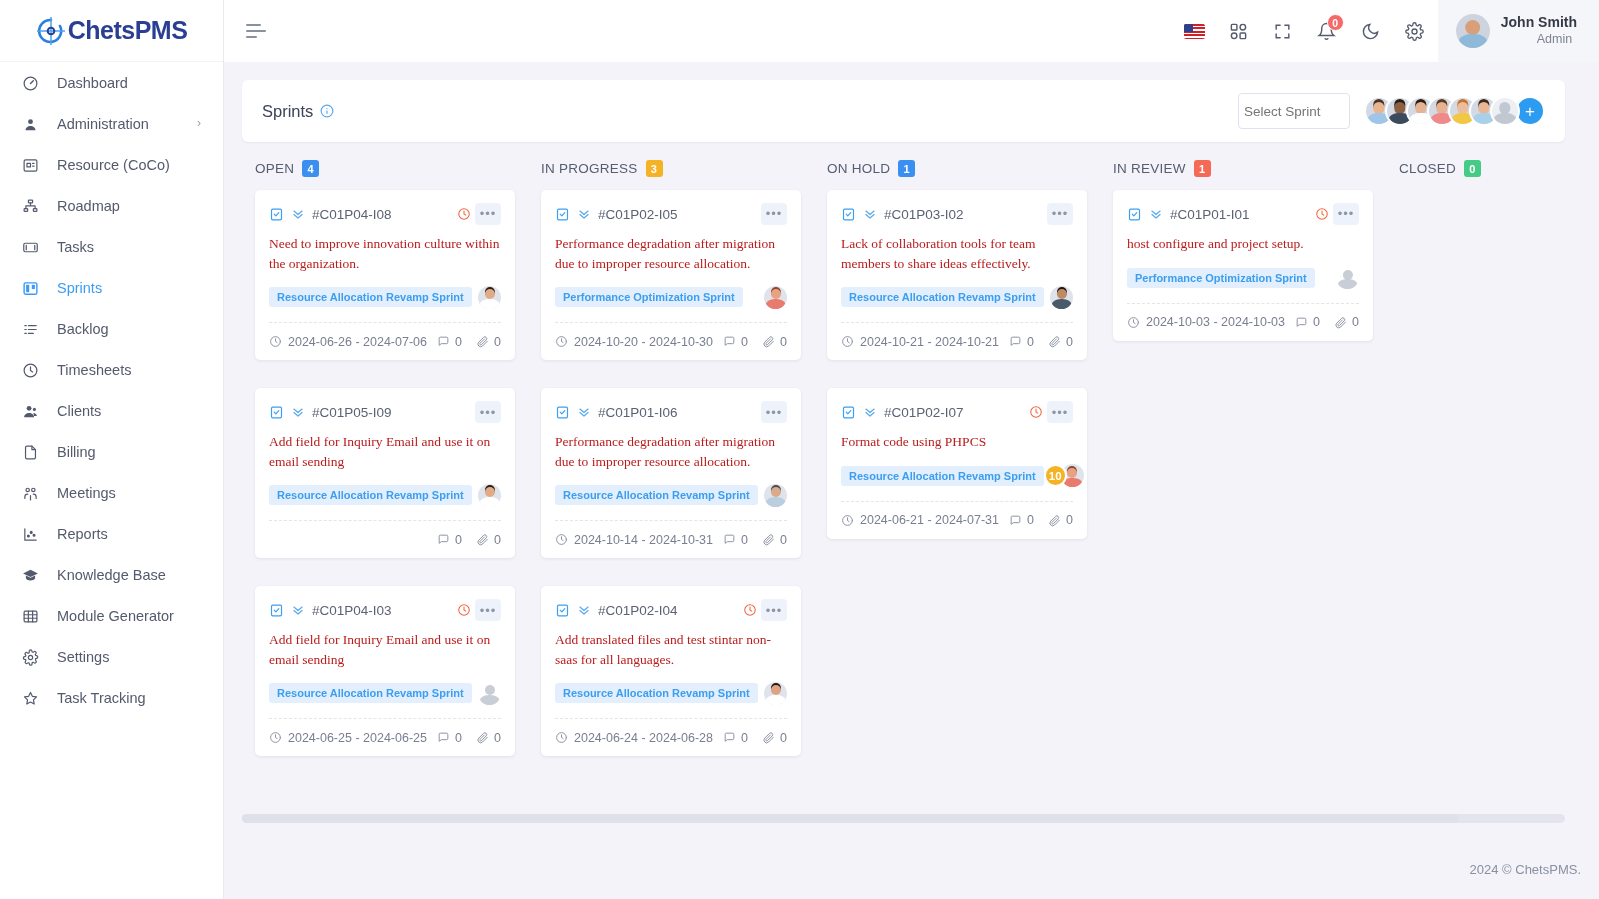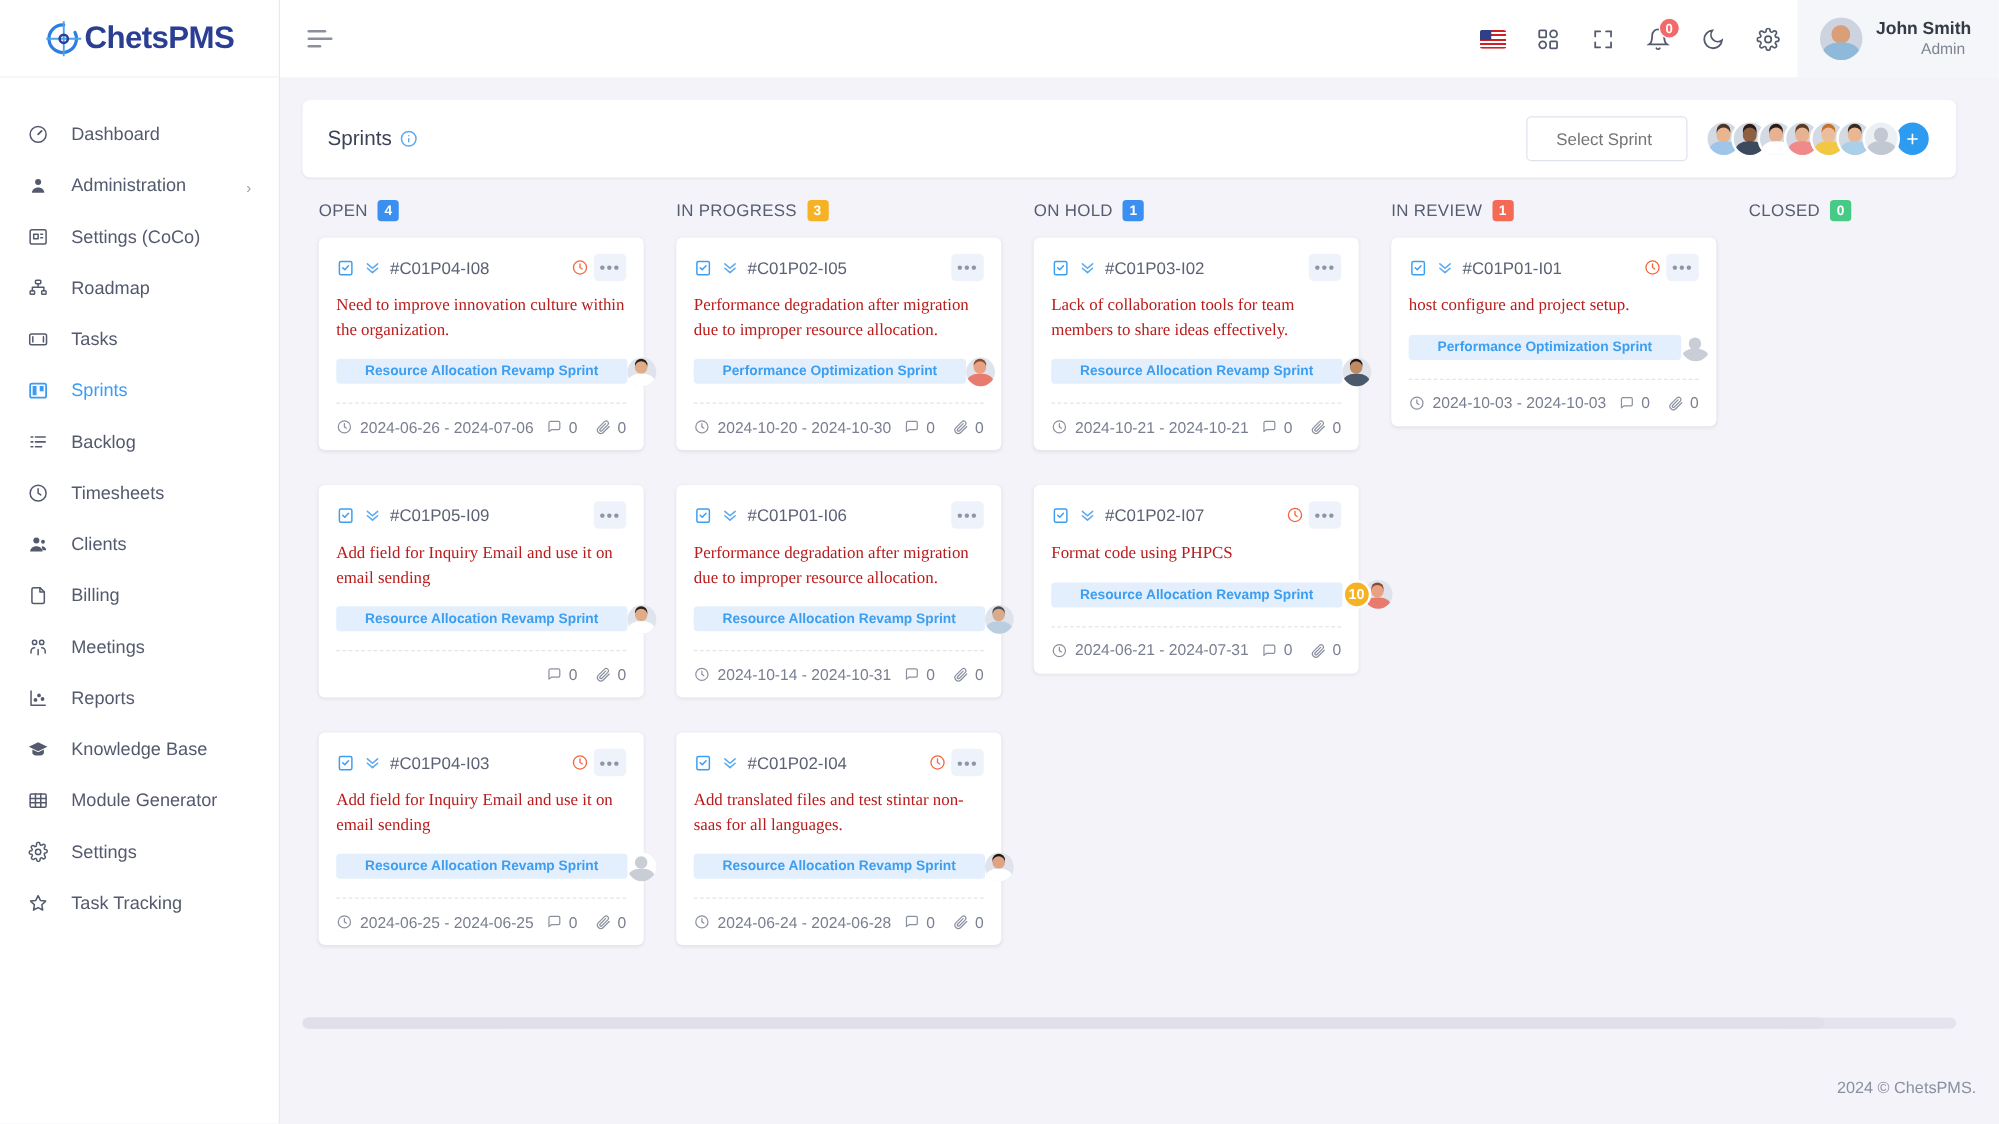--- a/index.html
+++ b/index.html
@@ -24,21 +24,21 @@
     justify-content: center; gap: 2px;
     border-bottom: 1px solid #f2f2f7;
   }
   .brand-logo { width: 30px; height: 30px; position: relative; }
   .brand-name {
     font-size: 25px; font-weight: 700; letter-spacing: -0.5px;
     color: #2a3f93;
   }
   .nav { padding-top: 13px; display: flex; flex-direction: column; }
   .nav-item {
-    display: flex; align-items: flex-end; gap: 18px;
+    display: flex; align-items: flex-start; gap: 18px;
     height: 41px; padding: 0 22px;
     color: #545a6d; font-size: 14.5px;
     cursor: pointer; position: relative;
   }
   .nav-item.active { color: #3b9cf5; font-weight: 500; }
   .nav-icon {
     width: 17px; height: 17px; display: flex;
     align-items: center; justify-content: center; flex: 0 0 17px;
   }
   .nav-icon svg { width: 17px; height: 17px; display: block; }
@@ -115,23 +115,23 @@
     padding: 0 20px; margin-bottom: 18px;
   }
   .page-title {
     font-size: 16.5px; color: #3c4257; font-weight: 400;
     display: flex; align-items: center; gap: 7px;
   }
   .info-icon { color: #5ba9f0; display: flex; }
   .info-icon svg { width: 14px; height: 14px; }
   .page-card-right { margin-left: auto; display: flex; align-items: center; gap: 0; }
   .sprint-select {
-    width: 129px; height: 36px; border: 1px solid #dfe3eb;
+    width: 112px; height: 36px; border: 1px solid #dfe3eb;
     border-radius: 4px; background: #fff; font-size: 13.5px;
-    color: #9ba1ae; padding: 0 23px; outline: none;
+    color: #9ba1ae; padding: 0 5px; outline: none;
     font-family: "Liberation Sans", sans-serif;
   }
   .avatar-group { display: flex; align-items: center; margin-left: 14px; }
   .avatar-group .mini {
     width: 30px; height: 30px; border-radius: 50%;
     border: 2px solid #fff; margin-left: -9px;
     position: relative; overflow: hidden; background: #d4dae4;
     flex: 0 0 30px;
   }
   .avatar-group .mini:first-child { margin-left: 0; }
@@ -186,21 +186,21 @@
   }
   .card-title {
     font-size: 13.5px; color: #b91c1c; line-height: 1.45;
     margin-top: 9px; cursor: pointer; font-family: Liberation Serif, serif;
   }
   .card-meta {
     display: flex; align-items: center; margin-top: 11px; min-height: 26px;
   }
   .sprint-tag {
     background: #e3effc; color: #3c9ef0; font-size: 11px; font-weight: 600;
-    padding: 4px 23px; border-radius: 3px; white-space: nowrap;
+    padding: 4px 8px; border-radius: 3px; white-space: nowrap;
   }
   .meta-right { margin-left: auto; display: flex; align-items: center; }
   .count-badge {
     width: 23px; height: 23px; border-radius: 50%; background: #f5b225;
     color: #fff; font-size: 11.5px; font-weight: 600;
     display: flex; align-items: center; justify-content: center;
     border: 2px solid #fff; margin-right: -6px; position: relative; z-index: 2;
   }
   .assignee {
     width: 23px; height: 23px; border-radius: 50%; overflow: hidden;
@@ -274,21 +274,21 @@
           <span class="nav-caret">›</span>
         </div>
         <div class="nav-item">
           <span class="nav-icon">
             <svg viewBox="0 0 24 24" fill="none" stroke="currentColor" stroke-width="1.7" stroke-linecap="round" stroke-linejoin="round">
               <rect x="3" y="4" width="18" height="16" rx="2"></rect>
               <path d="M7 9h5v5H7z"></path>
               <path d="M15 9h2M15 13h2"></path>
             </svg>
           </span>
-          <span class="nav-label">Settings (CoCo)</span>
+          <span class="nav-label">Resource (CoCo)</span>
         </div>
         <div class="nav-item">
           <span class="nav-icon">
             <svg viewBox="0 0 24 24" fill="none" stroke="currentColor" stroke-width="1.7" stroke-linecap="round" stroke-linejoin="round">
               <rect x="9" y="3" width="6" height="4" rx="1"></rect>
               <rect x="3" y="15" width="5" height="4" rx="1"></rect>
               <rect x="16" y="15" width="5" height="4" rx="1"></rect>
               <path d="M12 7v4M5.5 15v-4h13v4"></path>
             </svg>
           </span>

